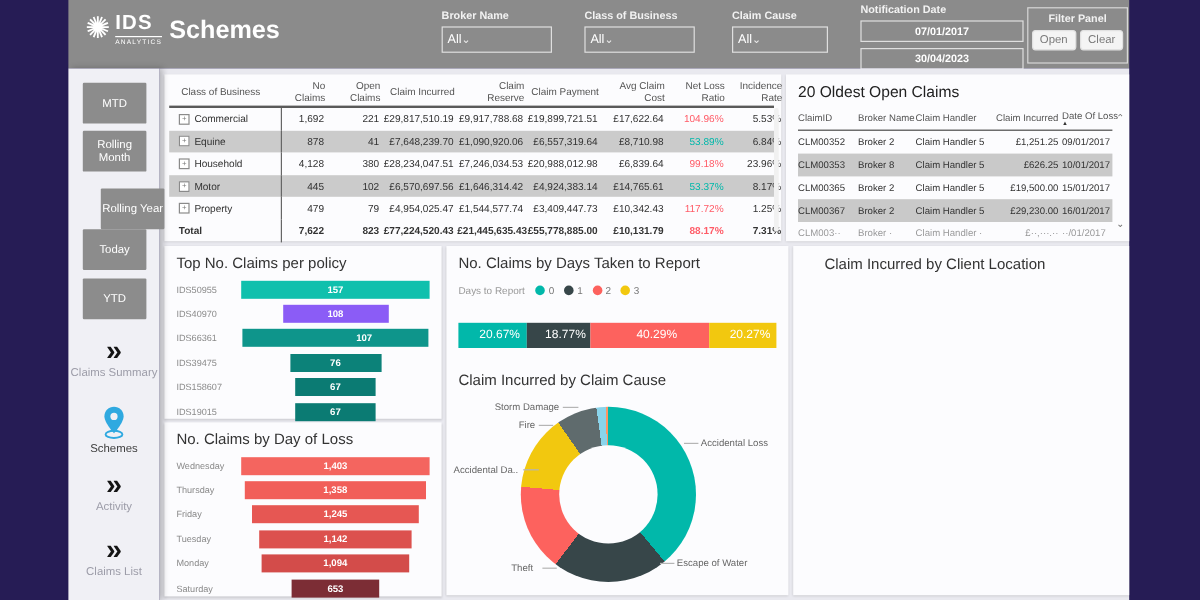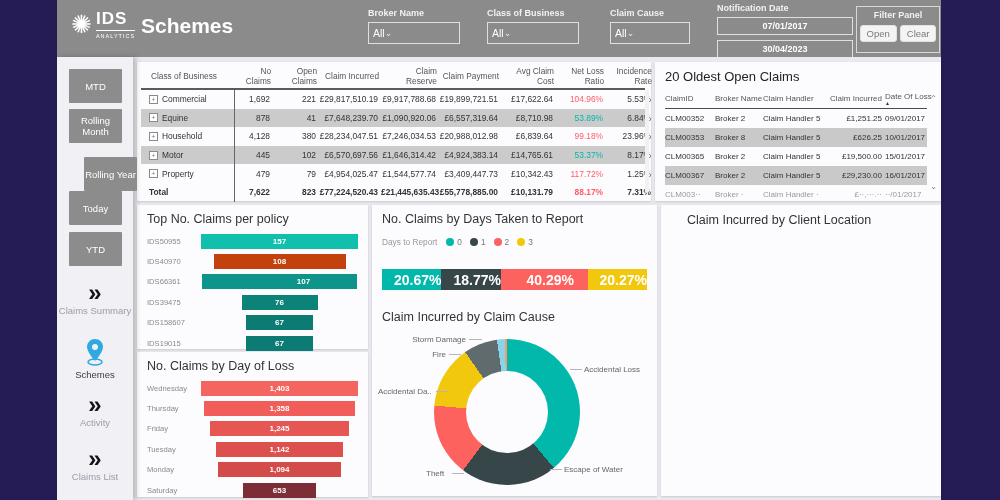--- a/index.html
+++ b/index.html
@@ -89,21 +89,21 @@
               color:#fff;font-size:8px;font-weight:bold;cursor:pointer;}
 
   
   .middle-card{left:239px;top:148px;width:285px;height:291px;box-sizing:border-box;padding:7px 10px;}
   .legend{display:flex;align-items:center;gap:9px;margin-top:11px;}
   .legend-title{font-size:8.3px;color:#999;}
   .legend-item{display:flex;align-items:center;gap:3px;font-size:8.3px;color:#777;}
   .legend-dot{width:8px;height:8px;border-radius:50%;}
   .stacked{display:flex;height:21px;margin-top:22px;width:100%;}
   .stacked .seg{display:flex;align-items:center;justify-content:center;color:#fff;
-                font-size:14px;font-weight:bold;cursor:pointer;padding-left:12px;}
+                font-size:10px;font-weight:normal;cursor:pointer;padding-left:12px;}
   .donut-title{margin-top:20px;}
   .donut-wrap{position:absolute;left:0;top:0;width:285px;height:291px;pointer-events:none;}
   .donut{position:absolute;left:62px;top:134px;width:146px;height:146px;border-radius:50%;cursor:pointer;
          pointer-events:auto;}
   .donut::after{content:"";position:absolute;left:32px;top:32px;width:82px;height:82px;border-radius:50%;
                 background:#FCFCFE;}
   .donut-label{position:absolute;font-size:8px;color:#666;white-space:nowrap;}
   .leader{position:absolute;height:1px;background:#B5B5B5;}
 
   
@@ -359,21 +359,21 @@
       <div class="funnel-rows" id="funnel-0">
           <div class="funnel-row">
             <span class="funnel-cat">IDS50955</span>
             <span class="funnel-zone">
               <span class="funnel-bar" style="width: 157px; background: rgb(16, 192, 173);">157</span>
             </span>
           </div>
           <div class="funnel-row">
             <span class="funnel-cat">IDS40970</span>
             <span class="funnel-zone">
-              <span class="funnel-bar" style="width: 132px; background: #c2410c;">108</span>
+              <span class="funnel-bar" style="width: 88px; background: #8b5cf6;">108</span>
             </span>
           </div>
           <div class="funnel-row">
             <span class="funnel-cat">IDS66361</span>
             <span class="funnel-zone">
               <span class="funnel-bar" style="width: 107px; background: rgb(14, 149, 139); padding-left: 48px;">107</span>
             </span>
           </div>
           <div class="funnel-row">
             <span class="funnel-cat">IDS39475</span>

